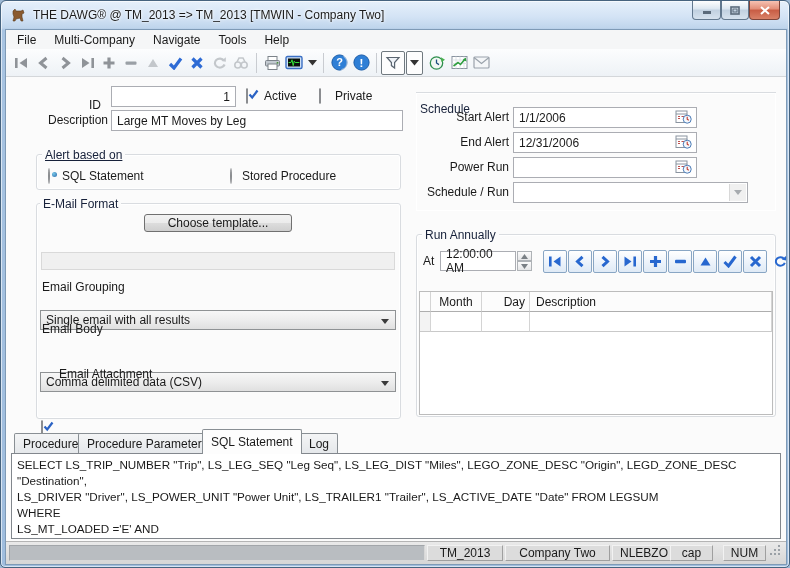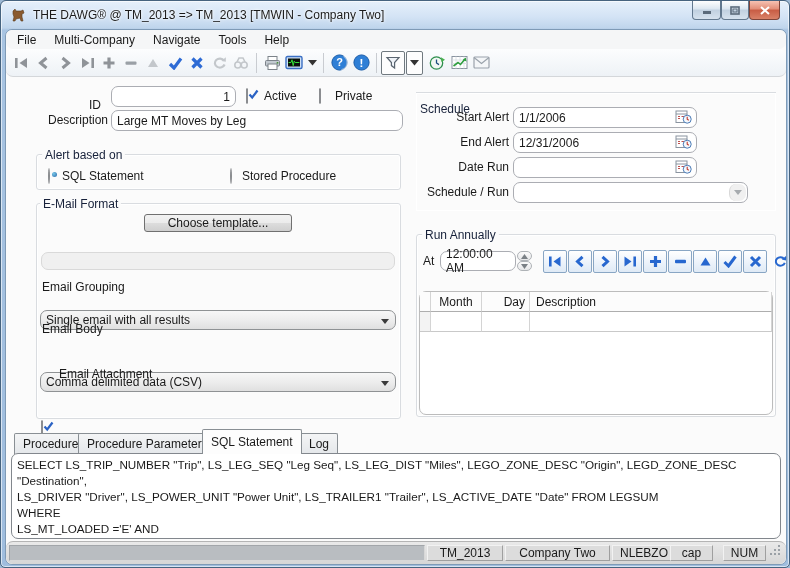--- a/index.html
+++ b/index.html
@@ -1,21 +1,21 @@
 <!DOCTYPE html>
 <html><head>
 <meta charset="utf-8">
 <style>
   html,body{margin:0;padding:0;background:#9db8d4;}
   body{font-family:"Liberation Sans", sans-serif;font-size:12px;color:#1a1a1a;}
   .window{position:relative;width:790px;height:568px;box-sizing:border-box;
     border:1px solid #46637f;border-radius:6px 6px 5px 5px;overflow:hidden;
     background:linear-gradient(180deg,#e6f0fb 0,#d3e3f5 16px,#bfd5ec 27px,#a8c4e2 29px,#9fbdde 100%);
     box-shadow:inset 0 0 0 1px rgba(255,255,255,.6);}
-  .abs{position:absolute;box-sizing:border-box;border-radius:7px;}
+  .abs{position:absolute;box-sizing:border-box;}
   
   .title-text{font-size:12px;white-space:nowrap;text-shadow:0 0 4px #fff,0 0 2px #fff;}
   .winbtn{height:19px;border:1px solid #62788e;border-top:none;border-radius:0 0 4px 4px;
     background:linear-gradient(180deg,#fefefe,#dbe6f0 45%,#c0d0e0 50%,#d6e2ee);
     display:flex;align-items:center;justify-content:center;color:#4a5a6a;}
   .winbtn.close{background:linear-gradient(180deg,#f6c1b2,#e28d77 45%,#c85c44 50%,#d98168);border-color:#7e4439;color:#fff;}
   
   .client{left:4px;top:28px;width:782px;height:536px;background:#fbfbfb;border:1px solid #7e9ab6;}
   .menubar{left:5px;top:29px;width:780px;height:19px;background:#f5f6f7;display:flex;align-items:center;padding-left:2px;}
   .menu-item{padding:1px 9px;cursor:default;}
@@ -248,21 +248,21 @@
   <span class="abs chk" style="left:316px;top:88px;"></span>
   <span class="abs lbl" style="left:334px;top:88px;">Private</span>
 
   <span class="abs lbl" style="left:47px;top:112px;">Description</span>
   <div class="abs tb" style="left:110px;top:109px;width:292px;">
     <span>Large MT Moves by Leg</span>
   </div>
 
   
   <div class="abs gb" style="left:35px;top:153px;width:365px;height:36px;"></div>
-  <span class="abs gb-cap" style="left:41px;top:147px;">Alert based on</span>
+  <span class="abs gb-cap" style="left:41px;top:147px;text-decoration:underline;">Alert based on</span>
   <span class="abs radio sel" style="left:43px;top:168px;"></span>
   <span class="abs lbl" style="left:61px;top:168px;">SQL Statement</span>
   <span class="abs radio" style="left:223px;top:168px;"></span>
   <span class="abs lbl" style="left:241px;top:168px;">Stored Procedure</span>
 
   
   <div class="abs gb" style="left:35px;top:202px;width:365px;height:216px;"></div>
   <span class="abs gb-cap" style="left:39px;top:196px;">E-Mail Format</span>
   <div class="abs btn" style="left:143px;top:213px;width:148px;height:18px;">
     <span>Choose template...</span>
@@ -316,21 +316,21 @@
   <span class="abs" style="left:674px;top:133px;">
     <svg width="17" height="16" viewBox="0 0 17 16">
         <rect x="1" y="2" width="11" height="11.5" fill="#fff" stroke="#8a94a0"></rect>
         <path d="M1 5 H12" stroke="#8a94a0"></path>
         <path d="M3 7.5 H5 M3 9.5 H5 M6.5 7.5 H9" stroke="#c0504d" stroke-width="1.2"></path>
         <circle cx="12.2" cy="10.2" r="4" fill="#f4f9fd" stroke="#4a7ab5"></circle>
         <path d="M12.2 7.8 V10.2 L13.8 11.3" stroke="#c0392b" stroke-width="1.1" fill="none"></path>
       </svg>
   </span>
 
-  <span class="abs lbl" style="left:408px;top:159px;width:100px;text-align:right;">Date Run</span>
+  <span class="abs lbl" style="left:408px;top:159px;width:100px;text-align:right;">Power Run</span>
   <div class="abs tb" style="left:512px;top:156px;width:184px;">
     <span></span>
   </div>
   <span class="abs" style="left:674px;top:158px;">
     <svg width="17" height="16" viewBox="0 0 17 16">
         <rect x="1" y="2" width="11" height="11.5" fill="#fff" stroke="#8a94a0"></rect>
         <path d="M1 5 H12" stroke="#8a94a0"></path>
         <path d="M3 7.5 H5 M3 9.5 H5 M6.5 7.5 H9" stroke="#c0504d" stroke-width="1.2"></path>
         <circle cx="12.2" cy="10.2" r="4" fill="#f4f9fd" stroke="#4a7ab5"></circle>
         <path d="M12.2 7.8 V10.2 L13.8 11.3" stroke="#c0392b" stroke-width="1.1" fill="none"></path>

